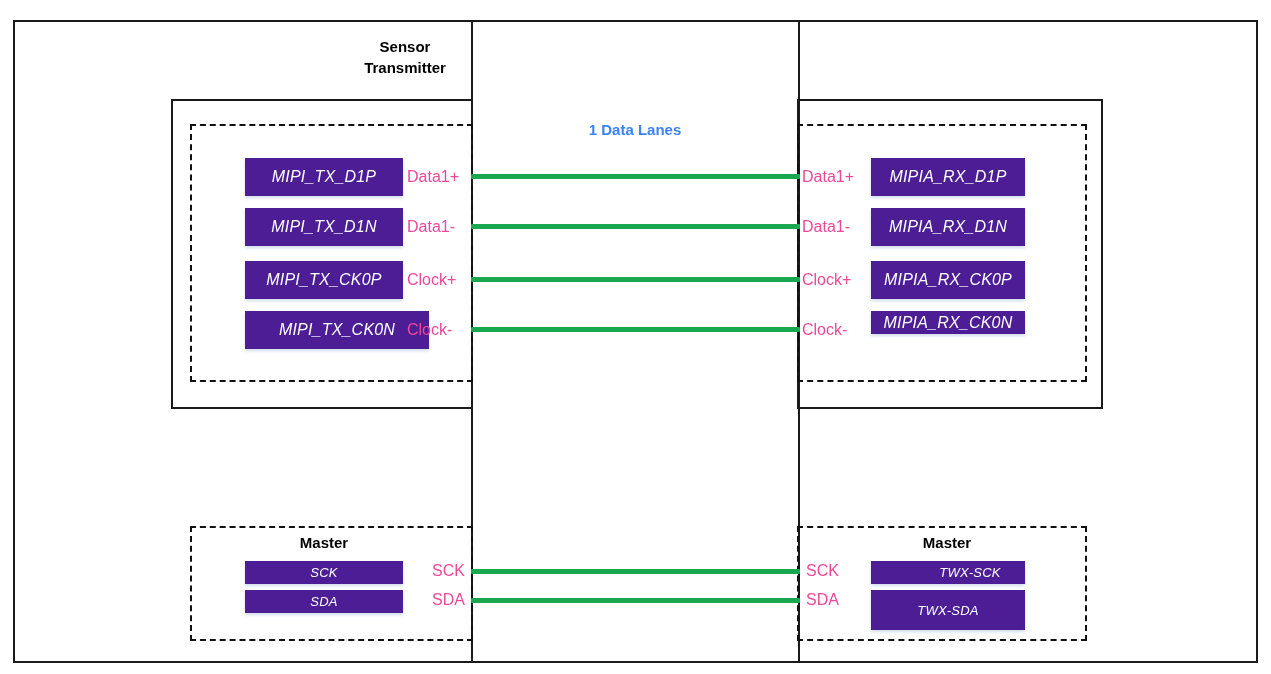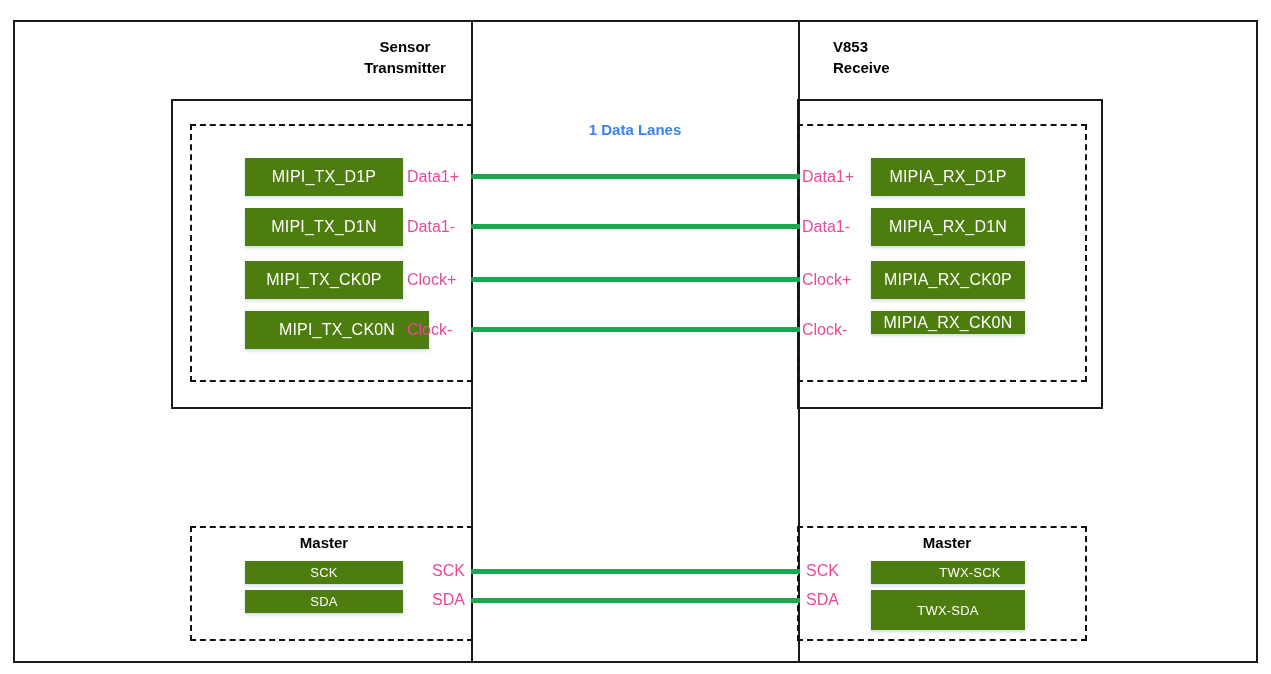--- a/index.html
+++ b/index.html
@@ -66,29 +66,30 @@
     font-weight: bold;
     color: #000000;
     text-align: center;
     line-height: 20px;
     white-space: nowrap;
   }
 
   
   .chip {
     position: absolute;
-    background: #4d7c0f;
+    background: #4c1d95;
     color: #ffffff;
     display: flex;
     align-items: center;
     justify-content: center;
     font-size: 16px;
     letter-spacing: 0.2px;
     box-sizing: border-box;
     box-shadow: 0 2px 3px rgba(120,160,200,0.35);
+    font-style: italic;
   }
   .chip.small {
     font-size: 13px;
   }
 
   
   .sig {
     position: absolute;
     font-size: 16px;
     color: #ec4899;
@@ -116,22 +117,20 @@
 <div id="canvas">
 
   <div class="outer-frame" style="left:13px; top:20px; width:1245px; height:643px;"></div>
 
   <div class="vline" style="left:471px; top:20px; height:643px;"></div>
   <div class="vline" style="left:798px; top:20px; height:643px;"></div>
 
   <div class="side-title" style="left:340px; top:36px; width:130px; text-align:center;">Sensor
 Transmitter</div>
 
-  <div class="side-title" style="left:833px; top:36px; width:160px; text-align:left;">V853
-Receive</div>
 
   <div class="center-title" style="left:525px; top:120px; width:220px;">1 Data Lanes</div>
 
   <div class="solid-box" style="left:171px; top:99px; width:302px; height:310px;"></div>
   <div class="solid-box" style="left:797px; top:99px; width:306px; height:310px;"></div>
 
   <div class="dashed-box" style="left:190px; top:124px; width:283px; height:258px;"></div>
   <div class="dashed-box" style="left:797px; top:124px; width:290px; height:258px;"></div>
 
   <div class="dashed-box" style="left:190px; top:526px; width:283px; height:115px;"></div>

